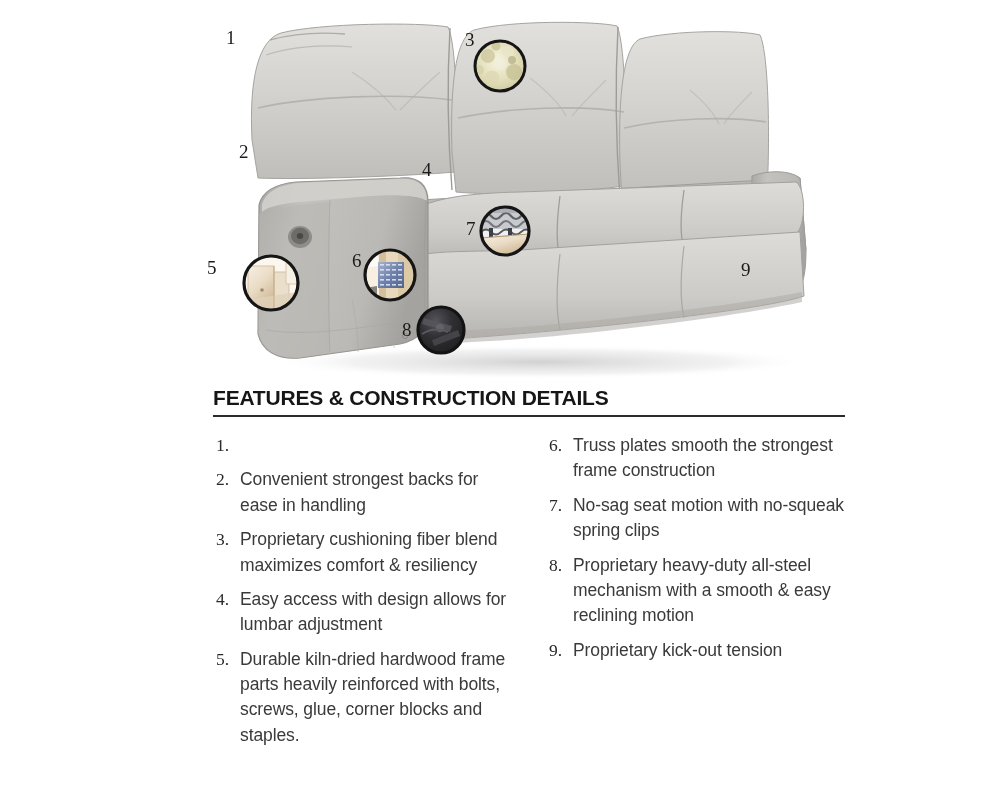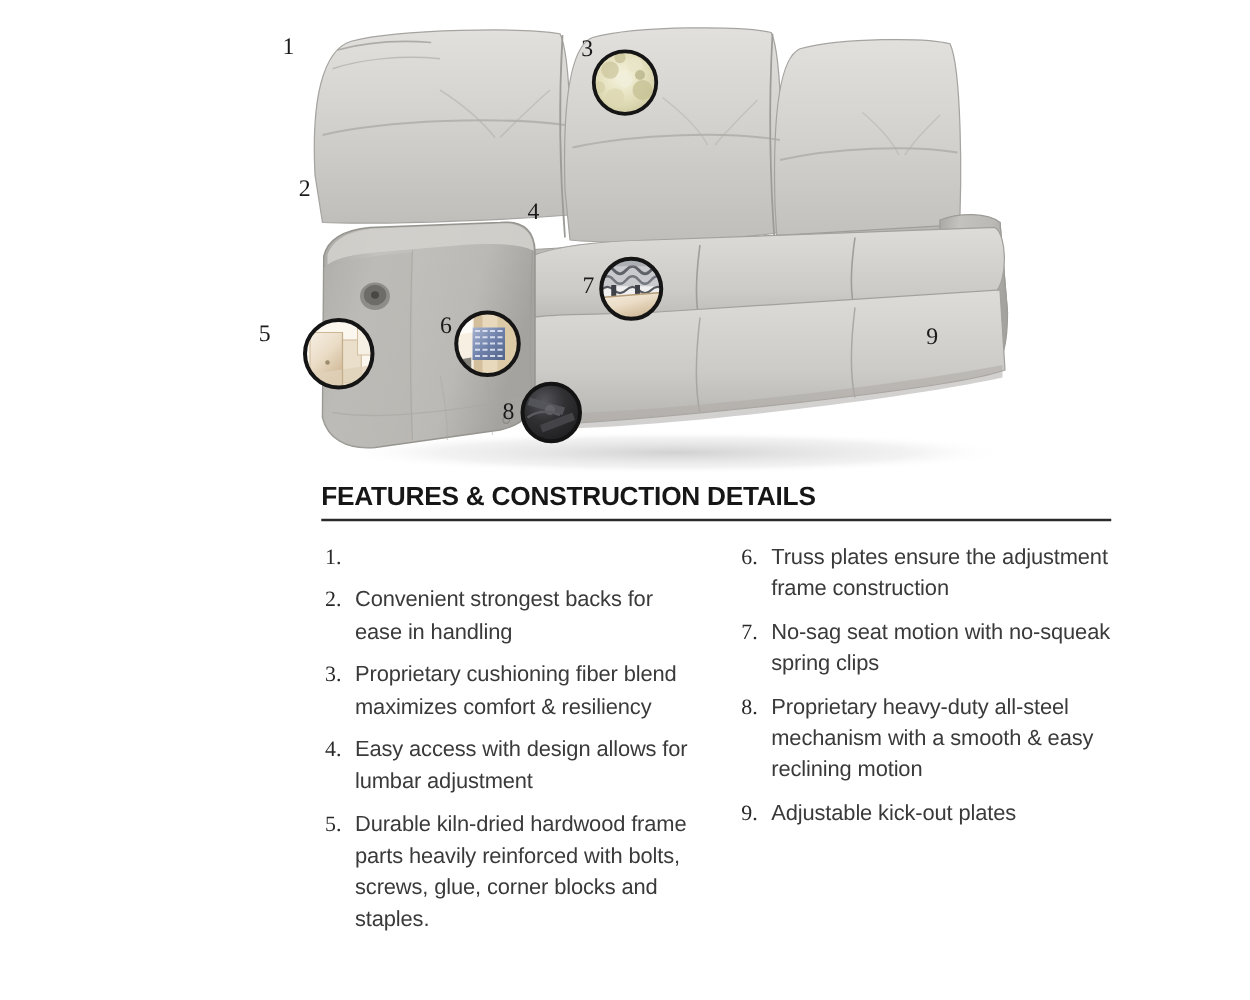--- a/index.html
+++ b/index.html
@@ -31,21 +31,20 @@
     color: #1b1b1b;
     line-height: 1;
     letter-spacing: 0;
   }
 
   
   #details {
     position: absolute;
     left: 213px; top: 386px;
     width: 640px;
-    margin-left: 44px;
   }
   #details-heading {
     font-family: "Liberation Sans", sans-serif;
     font-weight: bold;
     font-size: 21px;
     letter-spacing: -0.2px;
     color: #161616;
     padding-bottom: 5px;
     border-bottom: 2.2px solid #2b2b2b;
     width: 632px;
@@ -380,32 +379,32 @@
         </div>
         <div class="feature-item">
           <span class="feature-num">5.</span>
           <span class="feature-text">Durable kiln-dried hardwood frame parts heavily reinforced with bolts, screws, glue, corner blocks and staples.</span>
         </div>
       </div>
 
       <div class="col right">
         <div class="feature-item">
           <span class="feature-num">6.</span>
-          <span class="feature-text">Truss plates ensure the adjustment frame construction</span>
+          <span class="feature-text">Truss plates smooth the strongest frame construction</span>
         </div>
         <div class="feature-item">
           <span class="feature-num">7.</span>
           <span class="feature-text">No-sag seat motion with no-squeak spring clips</span>
         </div>
         <div class="feature-item">
           <span class="feature-num">8.</span>
           <span class="feature-text">Proprietary heavy-duty all-steel mechanism with a smooth &amp; easy reclining motion</span>
         </div>
         <div class="feature-item">
           <span class="feature-num">9.</span>
-          <span class="feature-text">Adjustable kick-out plates</span>
+          <span class="feature-text">Proprietary kick-out tension</span>
         </div>
       </div>
 
     </div>
   </section>
 
 </div>
 
 </body></html>

